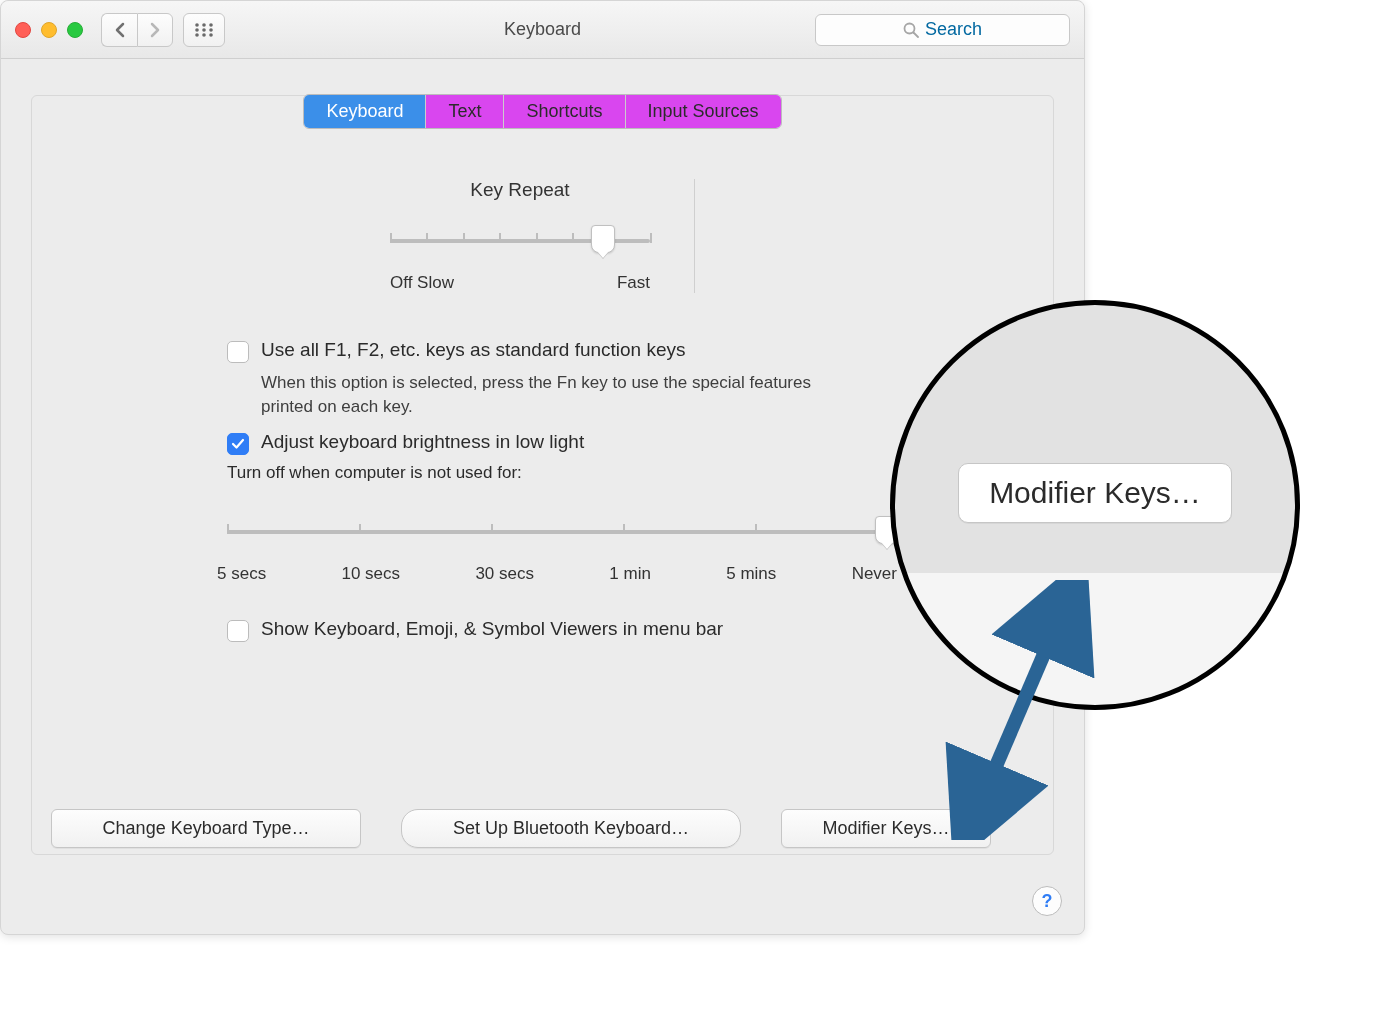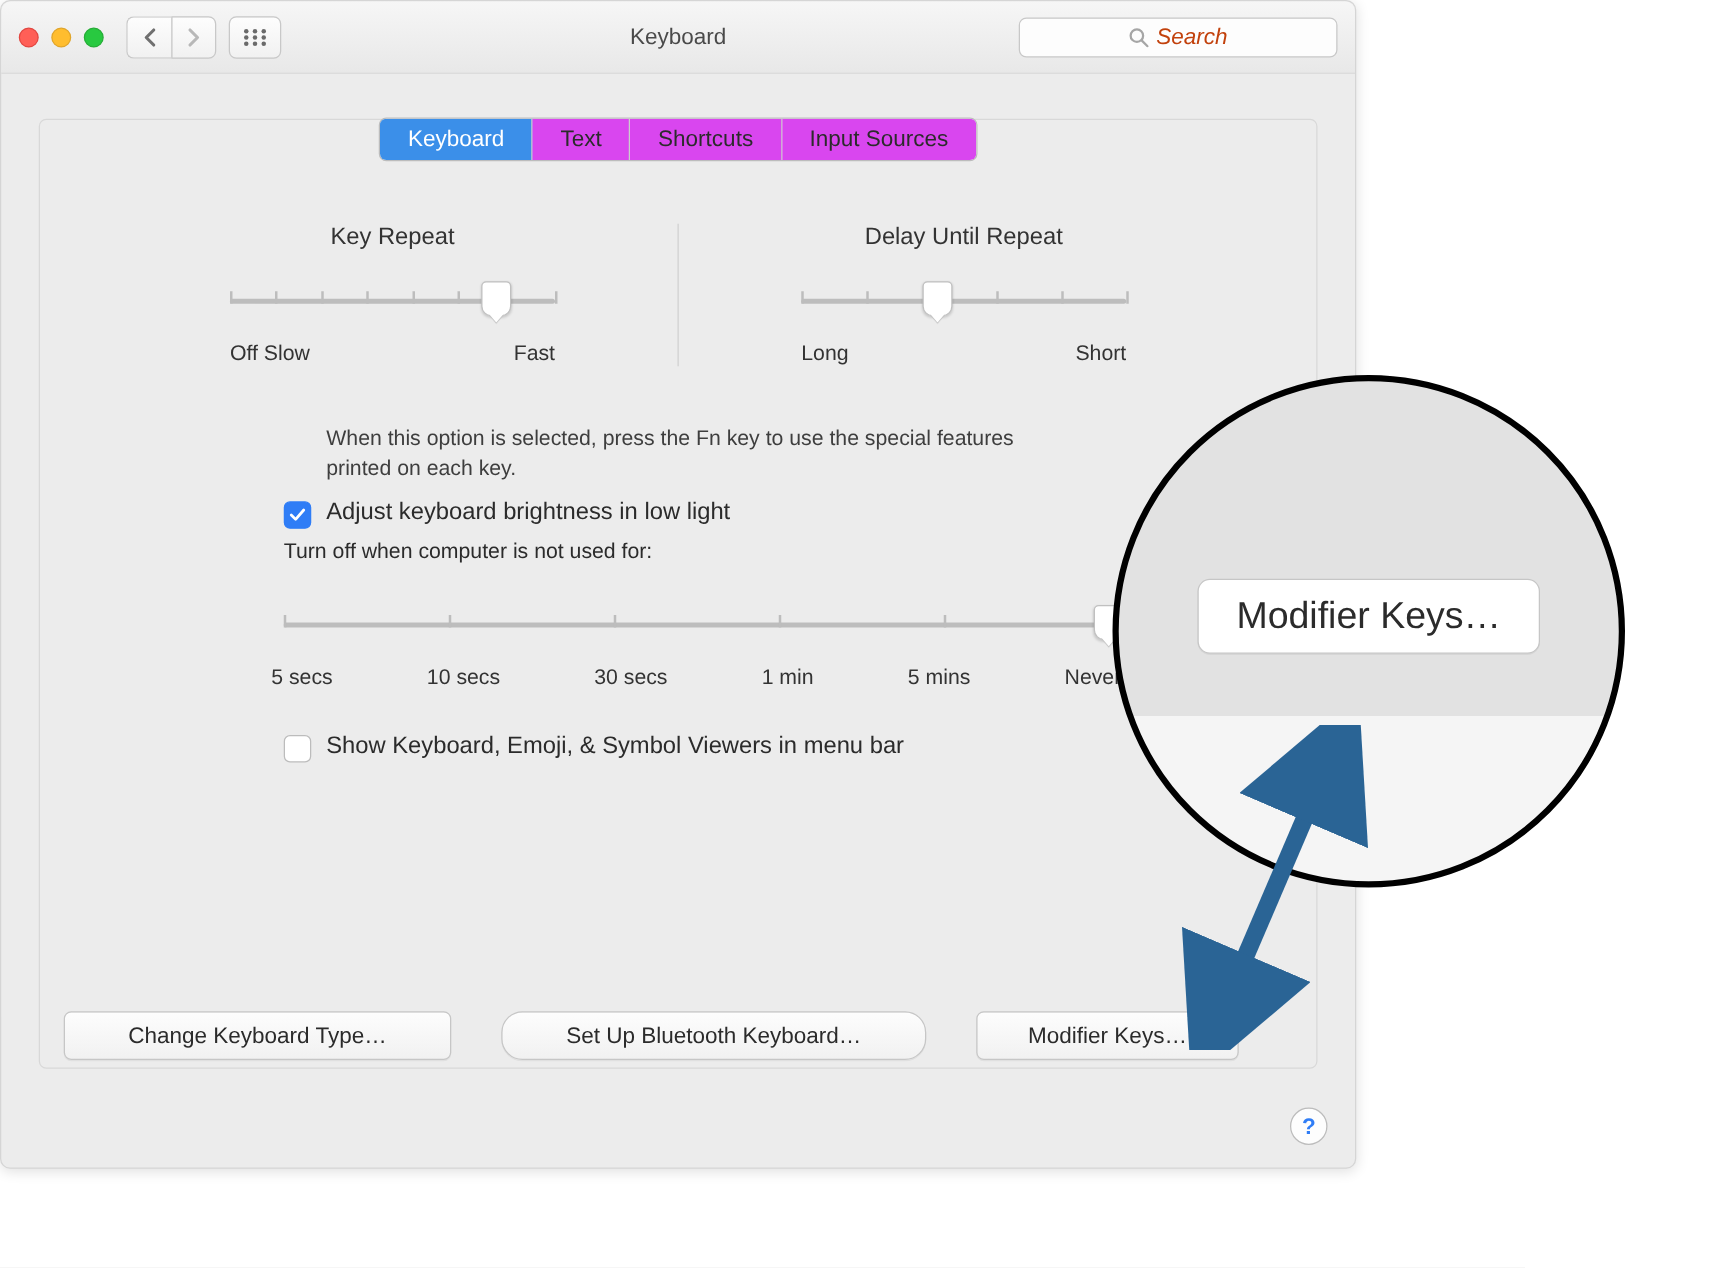--- a/index.html
+++ b/index.html
@@ -75,21 +75,21 @@
     background: #fdfdfd;
     border: 1px solid #c8c8c8;
     border-radius: 6px;
     display: flex;
     align-items: center;
     justify-content: center;
     color: #a6a6a6;
     font-size: 18px;
     gap: 6px;
   }
-  .search-box .ph { color: #c2410c; font-style: italic; }
+  .search-box .ph { color: #0369a1; }
   .content {
     padding: 36px 30px 24px;
   }
   .panel {
     background: #ececec;
     border: 1px solid #d8d8d8;
     border-radius: 6px;
     padding-top: 0;
     position: relative;
     min-height: 760px;
@@ -111,21 +111,21 @@
     font-size: 18px;
     color: #2b2b2b;
     background: #d946ef;
     border-right: 1px solid #ccc;
   }
   .tab:last-child { border-right: none; }
   .tab.active { background: #3b8fe9; color: #fff; }
   .sliders-row {
     display: flex;
     justify-content: center;
-    gap: 98px;
+    gap: 44px;
     margin-top: 50px;
     position: relative;
   }
   .slider-block { width: 260px; text-align: center; }
   .slider-title { font-size: 19px; color: #333; margin-bottom: 28px; }
   .slider-track {
     position: relative;
     height: 30px;
   }
   .track-line {
@@ -344,40 +344,27 @@
               <div class="tick" style="left:84%"></div>
               <div class="tick" style="left:100%"></div>
             <div class="thumb" style="left:82%"></div>
           </div>
           <div class="slider-labels">
             <span>Off Slow</span>
             <span>Fast</span>
           </div>
         </div>
         <div class="divider"></div>
-        <div class="slider-block">
-          <div class="slider-title">Delay Until Repeat</div>
-          <div class="slider-track">
-            <div class="track-line"></div>
-            <div class="tick" style="left:0%"></div>
-              <div class="tick" style="left:20%"></div>
-              <div class="tick" style="left:40%"></div>
-              <div class="tick" style="left:60%"></div>
-              <div class="tick" style="left:80%"></div>
-              <div class="tick" style="left:100%"></div>
-            <div class="thumb" style="left:42%"></div>
-          </div>
-          <div class="slider-labels">
-            <span>Long</span>
-            <span>Short</span>
-          </div>
-        </div>
       </div>
 
       <div class="options">
+        <div class="check-row">
+          <div class="checkbox"></div>
+          <span>Use all F1, F2, etc. keys as standard function keys</span>
+        </div>
         <div class="option-sub">When this option is selected, press the Fn key to use the special features printed on each key.</div>
 
         <div class="check-row">
           <div class="checkbox checked">
             <svg viewBox="0 0 14 14">
                 <path d="M2 7 L5.5 10.5 L12 3" stroke="#fff" stroke-width="2.2" fill="none" stroke-linecap="round" stroke-linejoin="round"></path>
               </svg>
           </div>
           <span>Adjust keyboard brightness in low light</span>
         </div>

